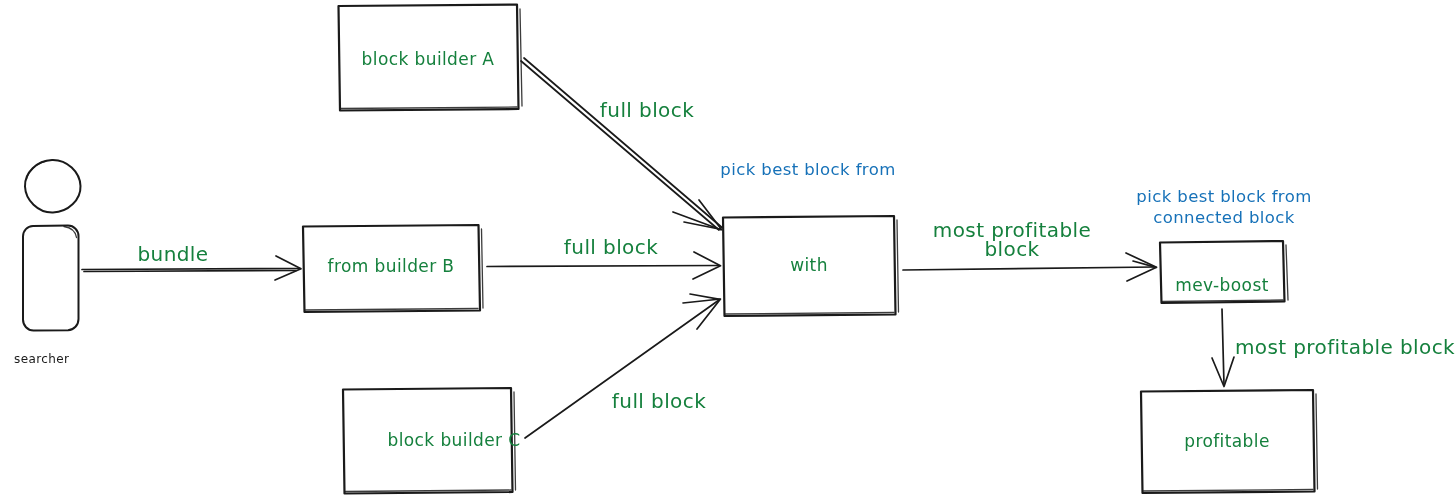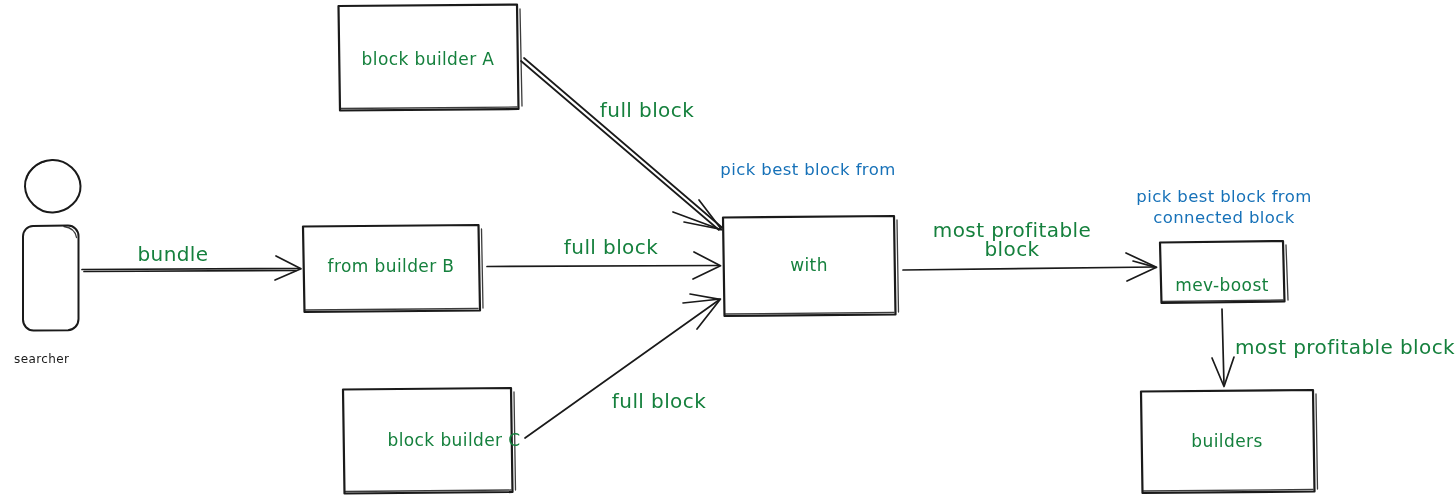--- a/index.html
+++ b/index.html
@@ -148,21 +148,21 @@
   <div class="lbl node-label" style="left:428px; top:59px;">block builder A</div>
 
   <div class="lbl node-label" style="left:391px; top:266px;">from builder B</div>
 
   <div class="lbl node-label" style="left:418px; top:440px;margin-left:36px;">block builder C</div>
 
   <div class="lbl node-label" style="left:809px; top:265px;">with</div>
 
   <div class="lbl node-label" style="left:1222px; top:285px;">mev-boost</div>
 
-  <div class="lbl node-label" style="left:1227px; top:441px;">builders</div>
+  <div class="lbl node-label" style="left:1227px; top:441px;">profitable</div>
 
   <div class="lbl edge-label" style="left:173px; top:254px;">bundle</div>
 
   <div class="lbl edge-label" style="left:647px; top:110px;">full block</div>
 
   <div class="lbl edge-label" style="left:611px; top:247px;">full block</div>
 
   <div class="lbl edge-label" style="left:659px; top:401px;">full block</div>
 
   <div class="lbl edge-label" style="left:1012px; top:240px;">

